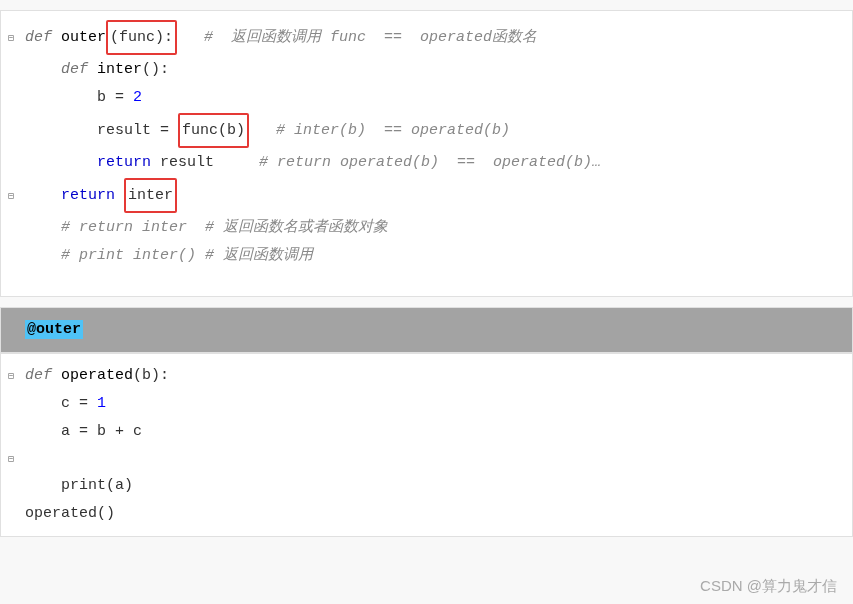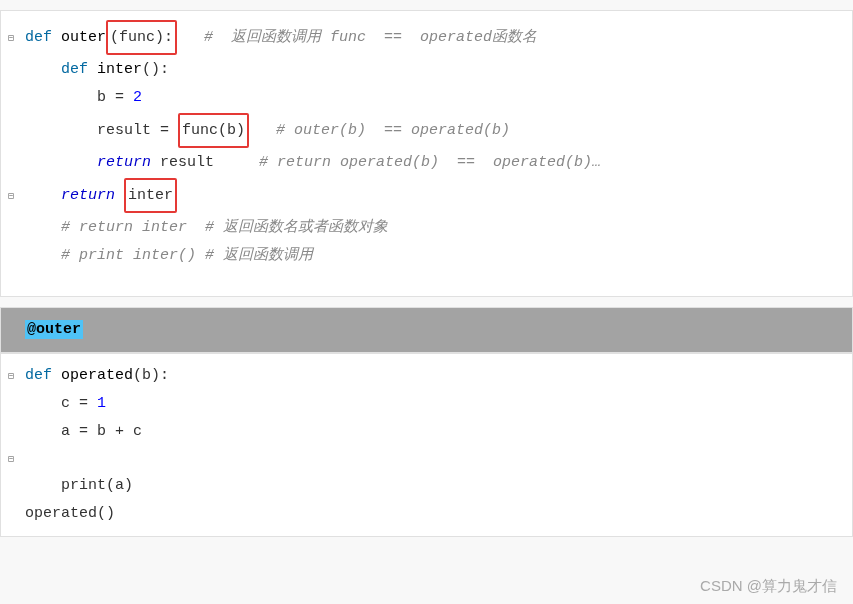--- a/index.html
+++ b/index.html
@@ -71,22 +71,22 @@
       cursor: pointer;
     }
 
     .code-text {
       flex: 1;
       white-space: pre;
       padding-left: 4px;
       line-height: 26px;
     }
 
-    .kw-def { color: #0369a1; }
-    .kw-return { color: #0000cc; font-style: italic; }
+    .kw-def { color: #737373; font-style: italic; }
+    .kw-return { color: #0000cc; }
     .kw-at { color: #000080; font-weight: bold; }
     .num { color: #0000ff; }
     .comment { color: #888888; font-style: italic; }
     .func-name { color: #000000; }
 
     .highlighted-box {
       display: inline-block;
       border: 2px solid #e53935;
       border-radius: 2px;
       padding: 8px 2px;
@@ -132,21 +132,21 @@
       <div class="code-text">    <span class="kw-def">def</span> <span class="func-name">inter</span>():</div>
     </div>
 
     <div class="line">
       <div class="gutter"></div>
       <div class="code-text">        b = <span class="num">2</span></div>
     </div>
 
     <div class="line">
       <div class="gutter"></div>
-      <div class="code-text">        result = <span class="highlighted-box">func(b)</span>  &nbsp;<span class="comment"># outer(b)  == operated(b)</span></div>
+      <div class="code-text">        result = <span class="highlighted-box">func(b)</span>  &nbsp;<span class="comment"># inter(b)  == operated(b)</span></div>
     </div>
 
     <div class="line">
       <div class="gutter"></div>
       <div class="code-text">        <span class="kw-return">return</span> result &nbsp;&nbsp;&nbsp;&nbsp;<span class="comment"># return operated(b)  ==  operated(b)…</span></div>
     </div>
 
     <div class="line">
       <div class="gutter">
         <span class="fold-icon">⊟</span>

